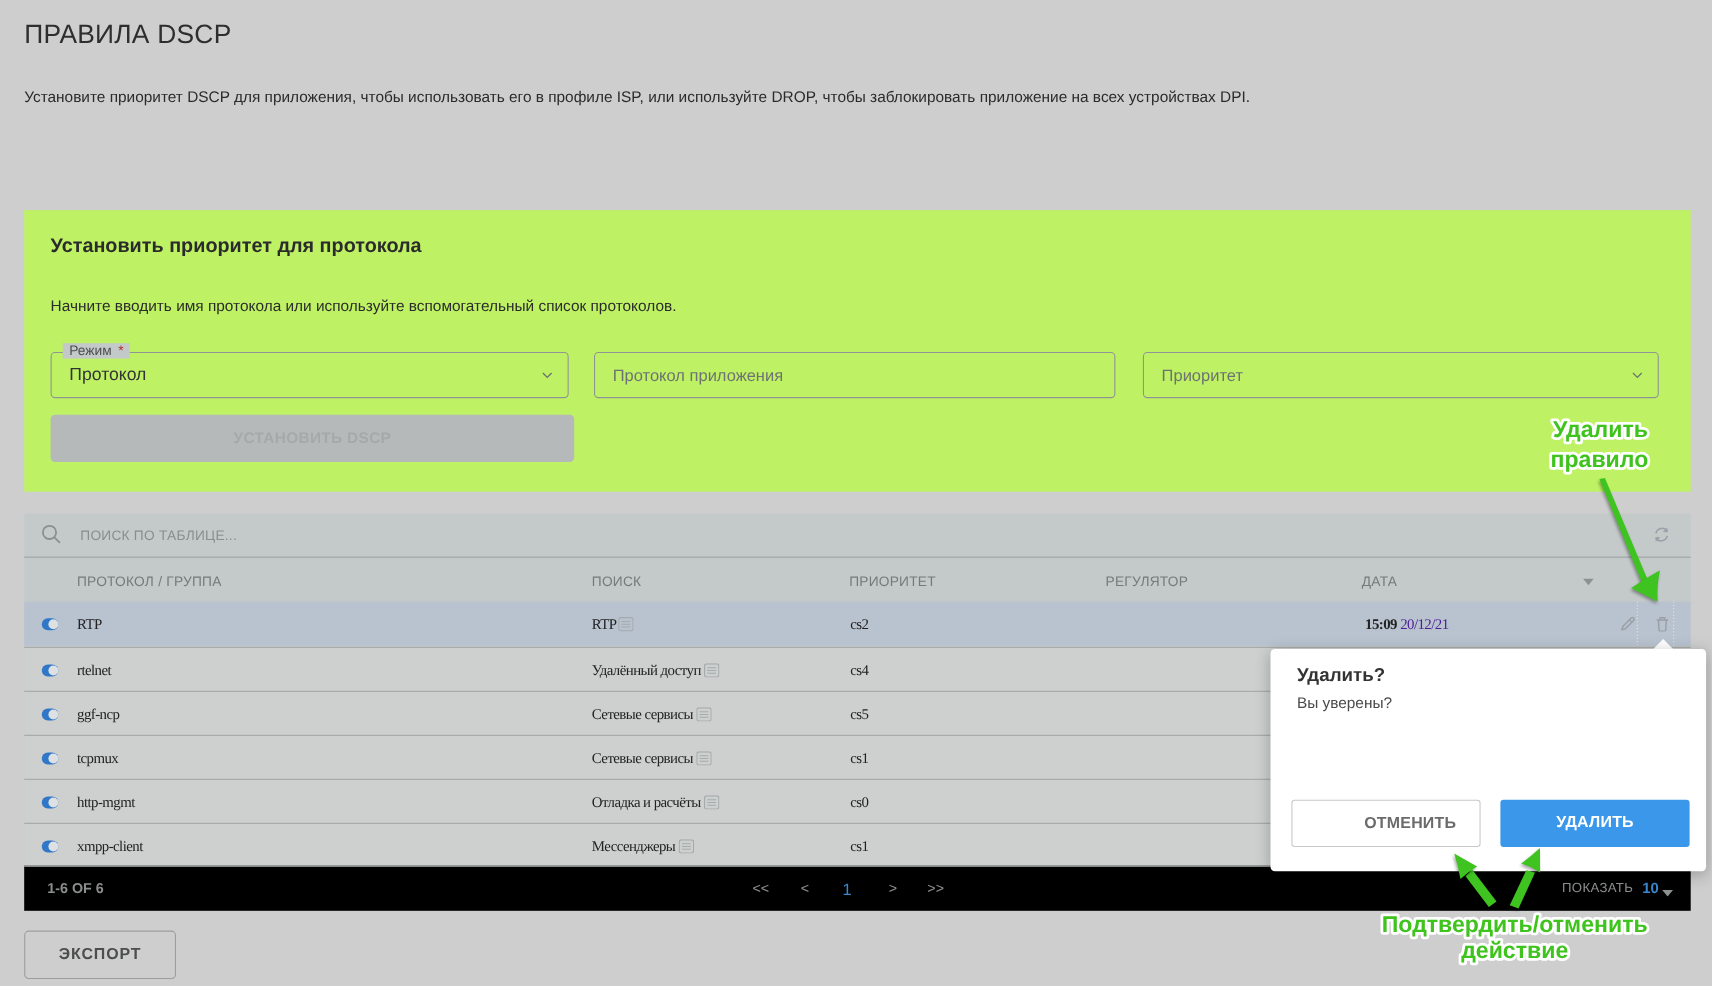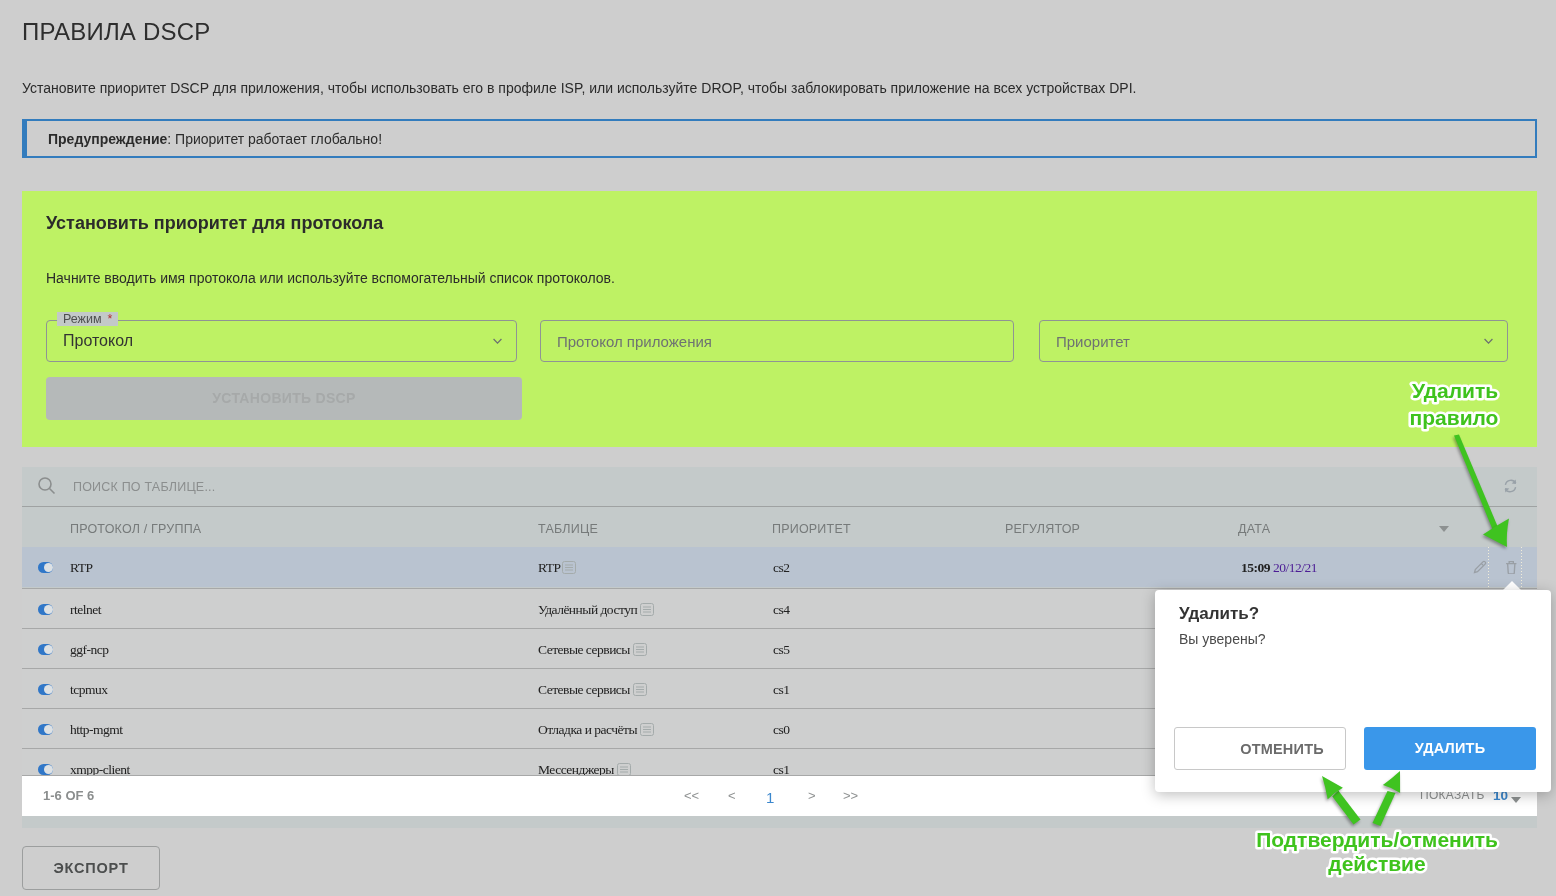--- a/index.html
+++ b/index.html
@@ -28,44 +28,41 @@
 .searchrow{left:0;top:0;width:1515px;height:39px;border-bottom:1px solid #9fa2a2;text-align:center;}
 .sphold{position:absolute;left:51px;top:13px;font-size:12.5px;letter-spacing:0.2px;color:#8b8e8e;}
 .headrow{left:0;top:40px;width:1515px;height:40px;}
 .hcell{position:absolute;top:14.5px;font-size:12.5px;color:#767a7a;letter-spacing:0.2px;}
 .row{position:absolute;left:0;width:1515px;height:40px;background:#cecfcf;}
 .row.sel{background:#b9c3d0;}
 .row + .row{border-top:1px solid #a7a8a8;}
 .ser{font-family:"Liberation Serif",serif;font-size:13.5px;letter-spacing:-0.5px;color:#222;}
 .toggle{position:absolute;left:16px;top:14.5px;width:15px;height:11px;background:#3077c8;border-radius:6px;}
 .toggle i{position:absolute;right:0.5px;top:1px;width:9px;height:9px;background:#dde1e4;border-radius:50%;}
-.footrow{left:0;top:308px;width:1515px;height:41px;background:#ffffff;border-top:1px solid #a7a8a8;box-sizing:border-box;}
+.footrow{left:0;top:320px;width:1515px;height:41px;background:#000000;border-top:1px solid #a7a8a8;box-sizing:border-box;}
 .pag{position:absolute;top:12px;font-size:13px;color:#8f9292;}
 .pgblue{color:#3b87cd;}
 .export{left:22px;top:846px;width:138px;height:44px;box-sizing:border-box;border:1px solid #9c9e9e;border-radius:4px;text-align:center;line-height:42px;font-weight:bold;font-size:14.5px;letter-spacing:0.8px;color:#4c4e4e;}
 
 .popup{left:1155px;top:590px;width:396px;height:202px;background:#fff;border-radius:4px;box-shadow:0 3px 14px rgba(0,0,0,0.25);}
 .notch{left:1503px;top:581px;width:0;height:0;border-left:9px solid transparent;border-right:9px solid transparent;border-bottom:9px solid #fff;}
 .ptit{position:absolute;left:24px;top:14px;font-size:17px;font-weight:bold;color:#333;}
 .psub{position:absolute;left:24px;top:41px;font-size:14px;color:#4a4a4a;}
 .pbtn{position:absolute;top:137px;width:172px;height:43px;box-sizing:border-box;border-radius:3px;text-align:center;line-height:43px;font-size:14.5px;font-weight:bold;letter-spacing:0.2px;}
 .pbc{left:19px;background:#fff;border:1px solid #c8c8c8;color:#6b6b6b;padding-left:44px;}
 .pbd{left:209px;background:#3a97ea;color:#fff;line-height:43px;}
 
 .gasvg text{font-family:"Liberation Sans",sans-serif;}
 .arrsh{filter:drop-shadow(-1px 2px 1.5px rgba(0,0,0,0.35));}
 </style>
 </head>
 <body>
 <div id="page">
   <div class="abs title">ПРАВИЛА DSCP</div>
   <div class="abs desc">Установите приоритет DSCP для приложения, чтобы использовать его в профиле ISP, или используйте DROP, чтобы заблокировать приложение на всех устройствах DPI.</div>
-  <div class="abs warn">
-      <span><b>Предупреждение</b>: Приоритет работает глобально!</span>
-    </div>
 
   <div class="abs panel">
     <div class="abs ptitle">Установить приоритет для протокола</div>
     <div class="abs ptext">Начните вводить имя протокола или используйте вспомогательный список протоколов.</div>
   </div>
   <div class="abs field f1">
     <span class="flabel">Режим<span class="req">*</span></span>
     <span class="fval">Протокол</span>
     <svg class="chev" viewBox="0 0 12 8">
         <path d="M1.5 1.2 L6 5.8 L10.5 1.2" fill="none" stroke="#6b7070" stroke-width="1.4"></path>
@@ -91,21 +88,21 @@
       <span class="sphold">ПОИСК ПО ТАБЛИЦЕ...</span>
       <svg class="abs" style="left:1481px;top:12px" width="15" height="14" viewBox="0 0 15 14">
           <path d="M2.2 9.8 A5.6 5.6 0 0 0 12.6 8.2" fill="none" stroke="#99a1a8" stroke-width="1.4"></path>
           <path d="M12.8 4.2 A5.6 5.6 0 0 0 2.4 5.8" fill="none" stroke="#99a1a8" stroke-width="1.4"></path>
           <path d="M12.8 0.6 L12.9 4.9 L8.7 4.6 Z" fill="#99a1a8"></path>
           <path d="M2.2 13.4 L2.1 9.1 L6.3 9.4 Z" fill="#99a1a8"></path>
         </svg>
     </div>
     <div class="abs headrow">
       <span class="hcell" style="left:48px">ПРОТОКОЛ / ГРУППА</span>
-      <span class="hcell" style="left:516px">ТАБЛИЦЕ</span>
+      <span class="hcell" style="left:516px">ПОИСК</span>
       <span class="hcell" style="left:750px">ПРИОРИТЕТ</span>
       <span class="hcell" style="left:983px">РЕГУЛЯТОР</span>
       <span class="hcell" style="left:1216px">ДАТА</span>
       <svg class="abs" style="left:1417px;top:19px" width="10" height="6" viewBox="0 0 10 6">
           <path d="M0 0 L10 0 L5 6 Z" fill="#8d9191"></path>
         </svg>
     </div>
     <div class="abs row sel" style="top:80px">
       <span class="toggle">
           <i></i>

